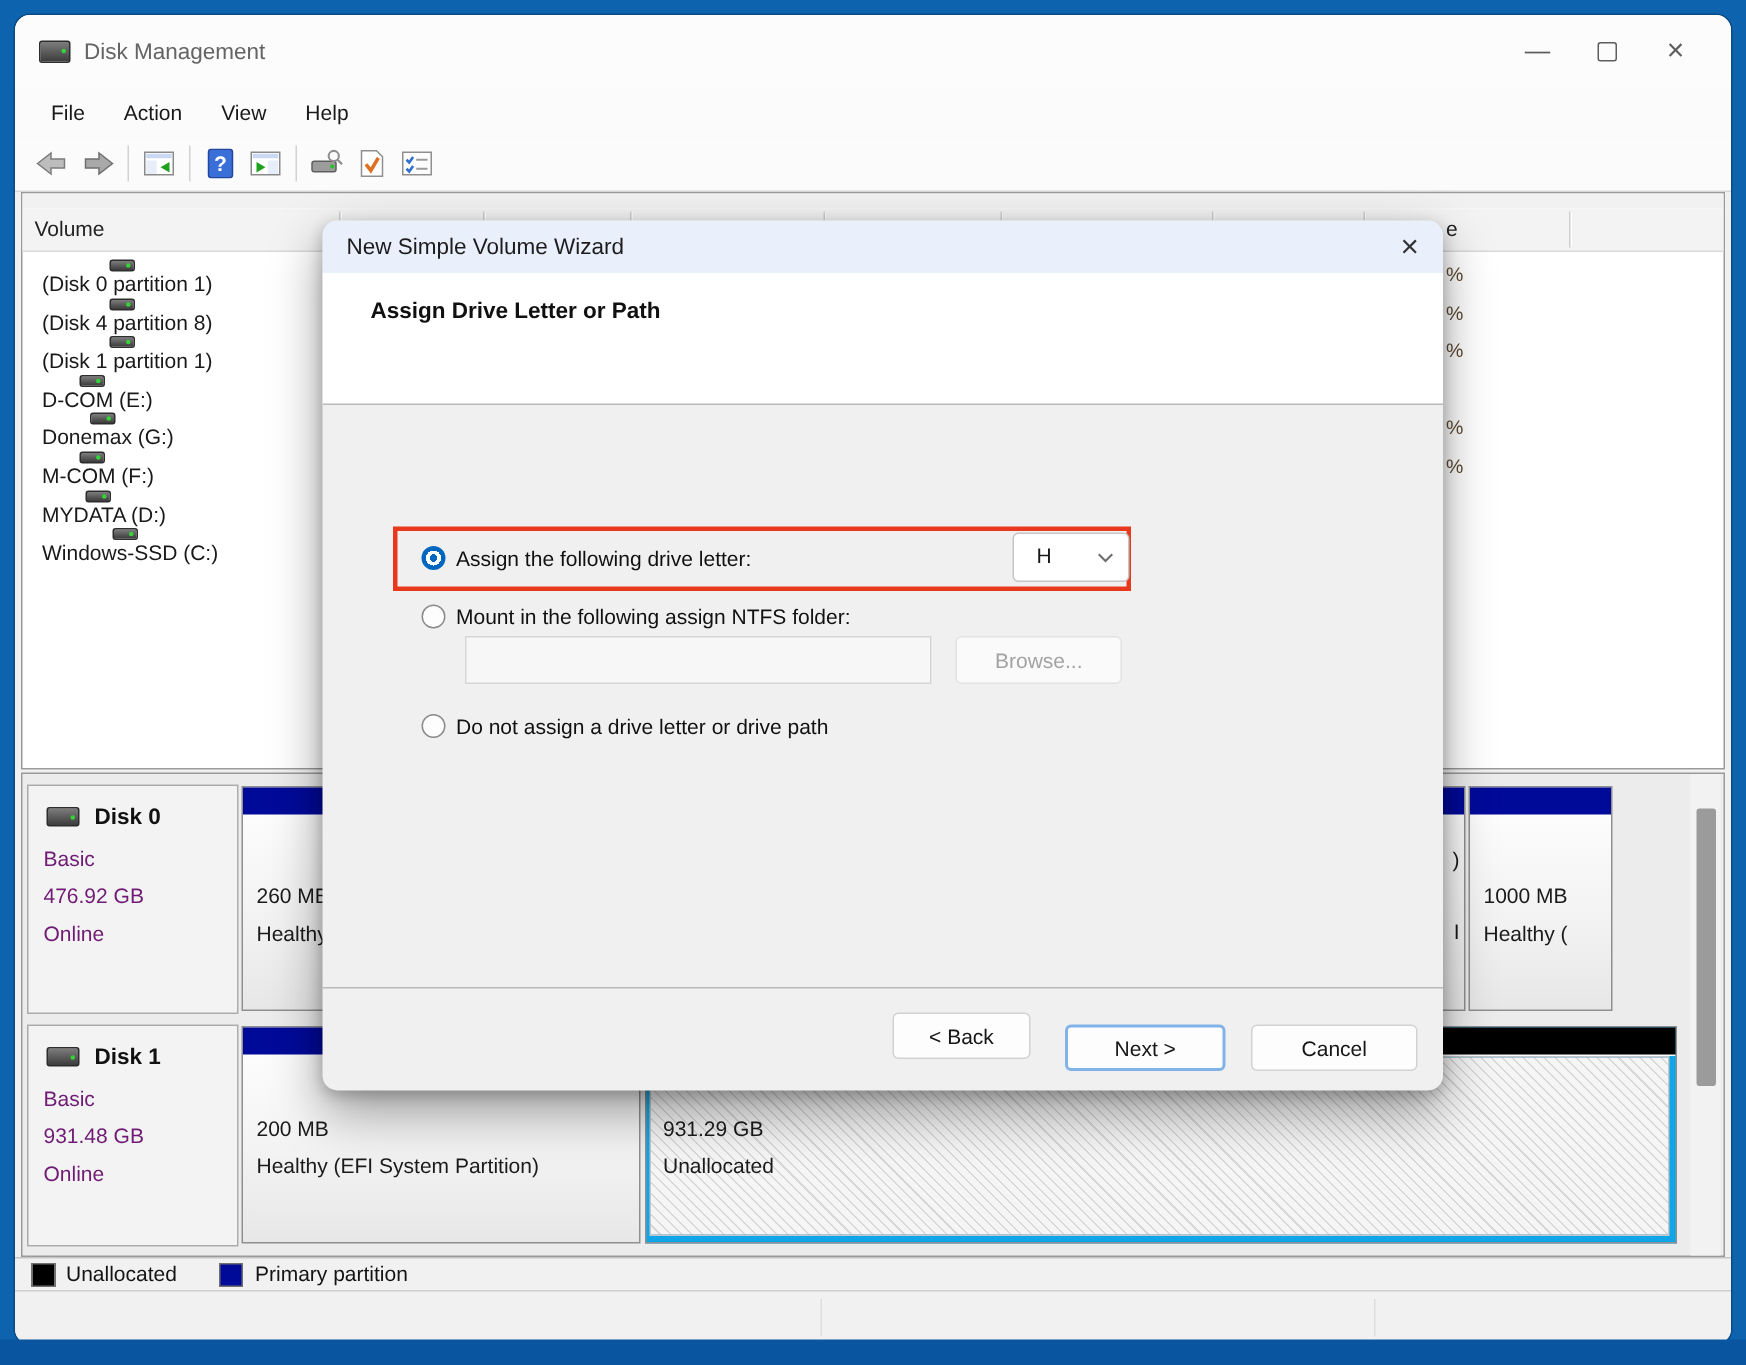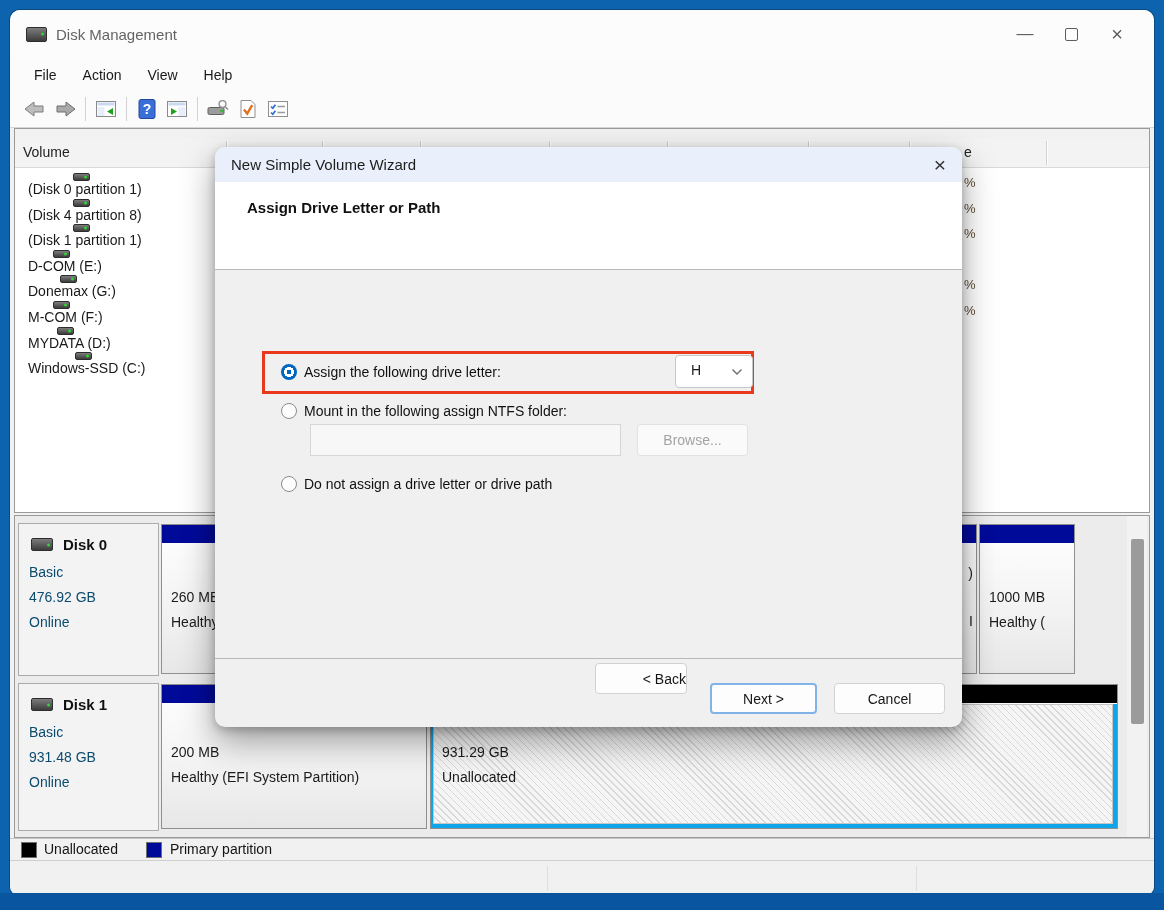--- a/index.html
+++ b/index.html
@@ -43,21 +43,21 @@
   .lv-sliver{position:absolute;left:949px;width:14px;height:24px;font-size:13px;color:#5c4a32;}
   
   .bottompane{position:absolute;left:4px;top:505px;width:1136px;height:323px;background:#ececec;
               border:1px solid #9a9a9a;box-sizing:border-box;}
   .disk-row{position:absolute;left:3px;width:1105px;}
   .disk-label{position:absolute;left:0;top:0;width:141px;height:100%;background:#f3f3f3;
               border:1px solid #ababab;box-sizing:border-box;}
   .disk-label .name-row{position:absolute;left:12px;top:12px;display:flex;align-items:center;}
   .disk-label .hdd{width:20px;height:11px;}
   .disk-name{margin-left:10px;font-size:15px;font-weight:bold;color:#111;}
-  .disk-line{position:absolute;left:10px;font-size:14px;color:#0c4a6e;}
+  .disk-line{position:absolute;left:10px;font-size:14px;color:#701a75;}
   .parts{position:absolute;left:141px;top:0;right:0;height:100%;}
   .part{position:absolute;top:1px;border:1px solid #8f8f8f;background:linear-gradient(180deg,#ffffff 0%,#f2f2f2 60%,#e7e7e7 100%);box-sizing:border-box;}
   .part .bar{position:absolute;left:0;top:0;width:100%;height:18px;border-bottom:1px solid #fdfdfd;}
   .bar-primary{background:#000a99;}
   .bar-unalloc{background:#000000;}
   .part-text{position:absolute;left:9px;font-size:14px;color:#1b1b1b;line-height:25px;white-space:nowrap;overflow:hidden;}
   .part-unalloc{background:#0ea5e9;}
   .unalloc-body{position:absolute;left:2px;right:4px;top:19px;bottom:4px;border:1px solid #c6c6c6;
       background:repeating-linear-gradient(45deg,#f5f5f5 0 4px,#d8d8d8 4px 5px);}
   .sliver-right{position:absolute;right:3px;font-size:14px;color:#1b1b1b;}
@@ -88,21 +88,21 @@
   .dropdown{position:absolute;left:460px;top:208px;width:78px;height:33px;background:#fff;border:1px solid #c6c6c6;
             border-radius:4px;box-sizing:border-box;}
   .dd-value{position:absolute;left:15px;top:6px;font-size:14px;color:#1a1a1a;}
   .dd-caret{position:absolute;right:9px;top:12px;}
   .ntfs-input{position:absolute;left:95px;top:277px;width:311px;height:32px;background:#f7f7f7;border:1px solid #d6d6d6;
               box-sizing:border-box;font-size:14px;padding:0 8px;color:#333;}
   .btn{position:absolute;height:31px;background:#fdfdfd;border:1px solid #d2d2d2;border-radius:4px;
        font-size:14px;color:#161616;display:flex;align-items:center;justify-content:center;box-sizing:border-box;}
   .btn-browse{left:422px;top:277px;width:111px;height:32px;background:#fafafa;border-color:#e2e2e2;color:#a3a3a3;}
   .dlg-footer-line{position:absolute;left:0;top:511px;width:100%;height:1px;background:#b9b9b9;}
-  .btn-back{left:380px;top:516px;width:92px;justify-content:flex-end;}
+  .btn-back{left:380px;top:528px;width:92px;}
   .btn-next{left:495px;top:536px;width:107px;border:2px solid #82b3e6;}
   .btn-cancel{left:619px;top:536px;width:111px;}
 </style>
 </head>
 <body>
 
 <div id="stage">
   <div class="win">
 
     <div class="titlebar">

